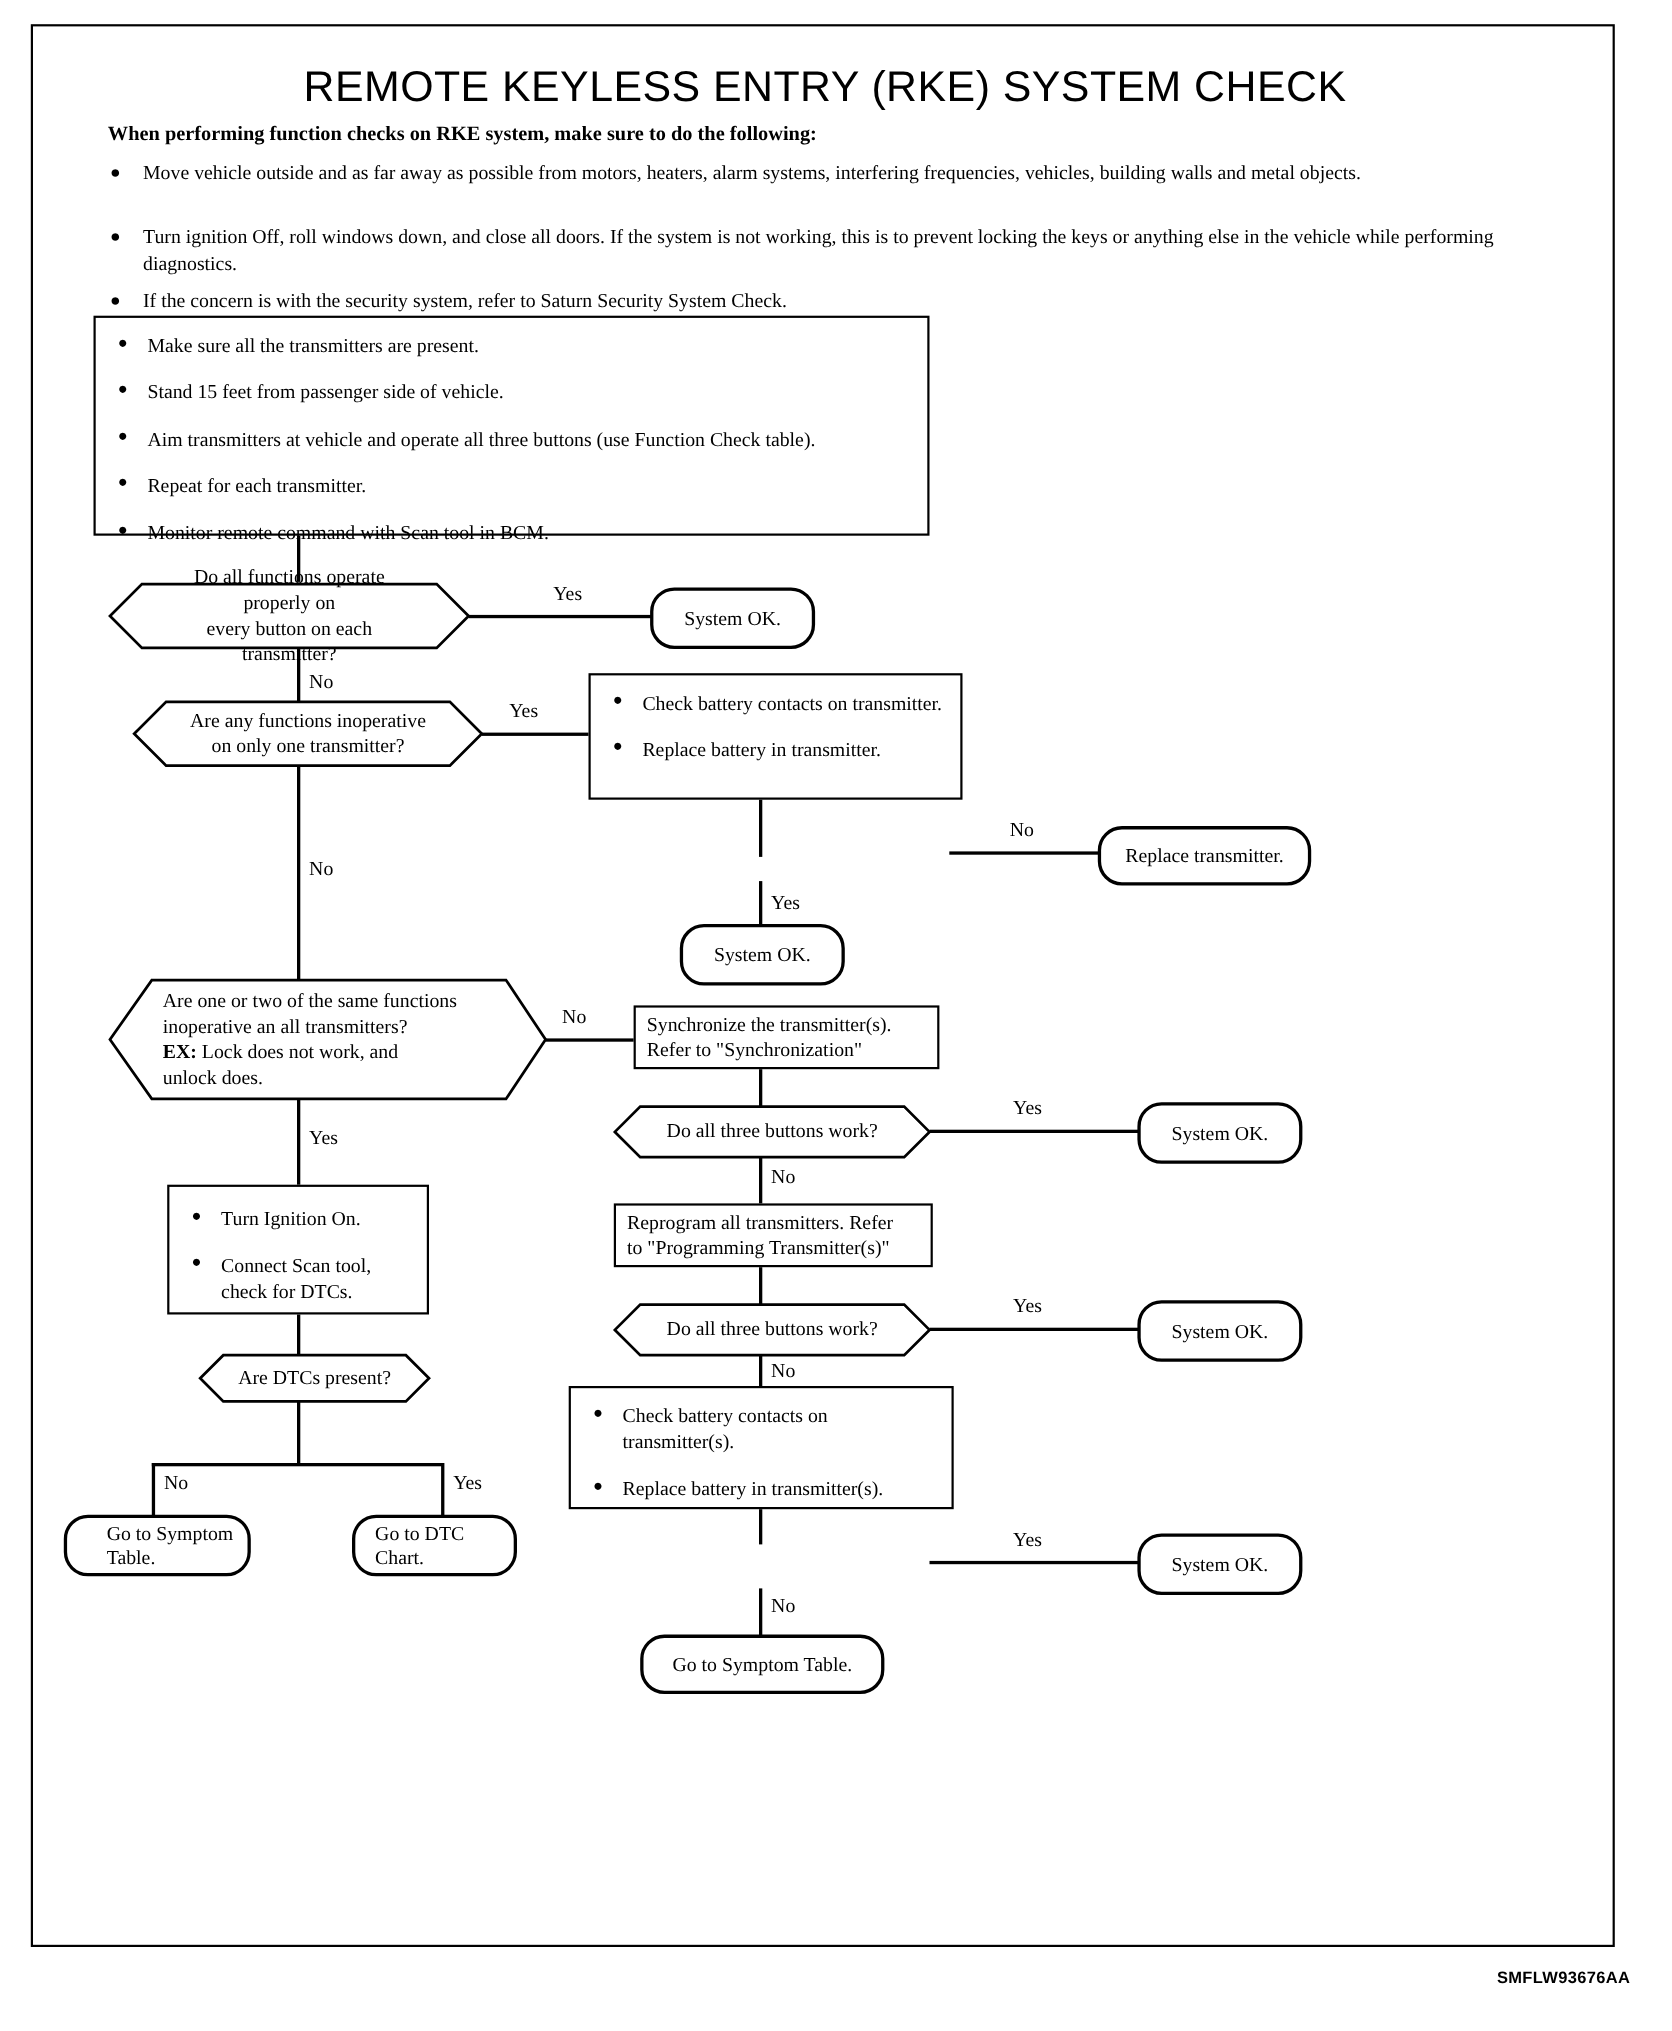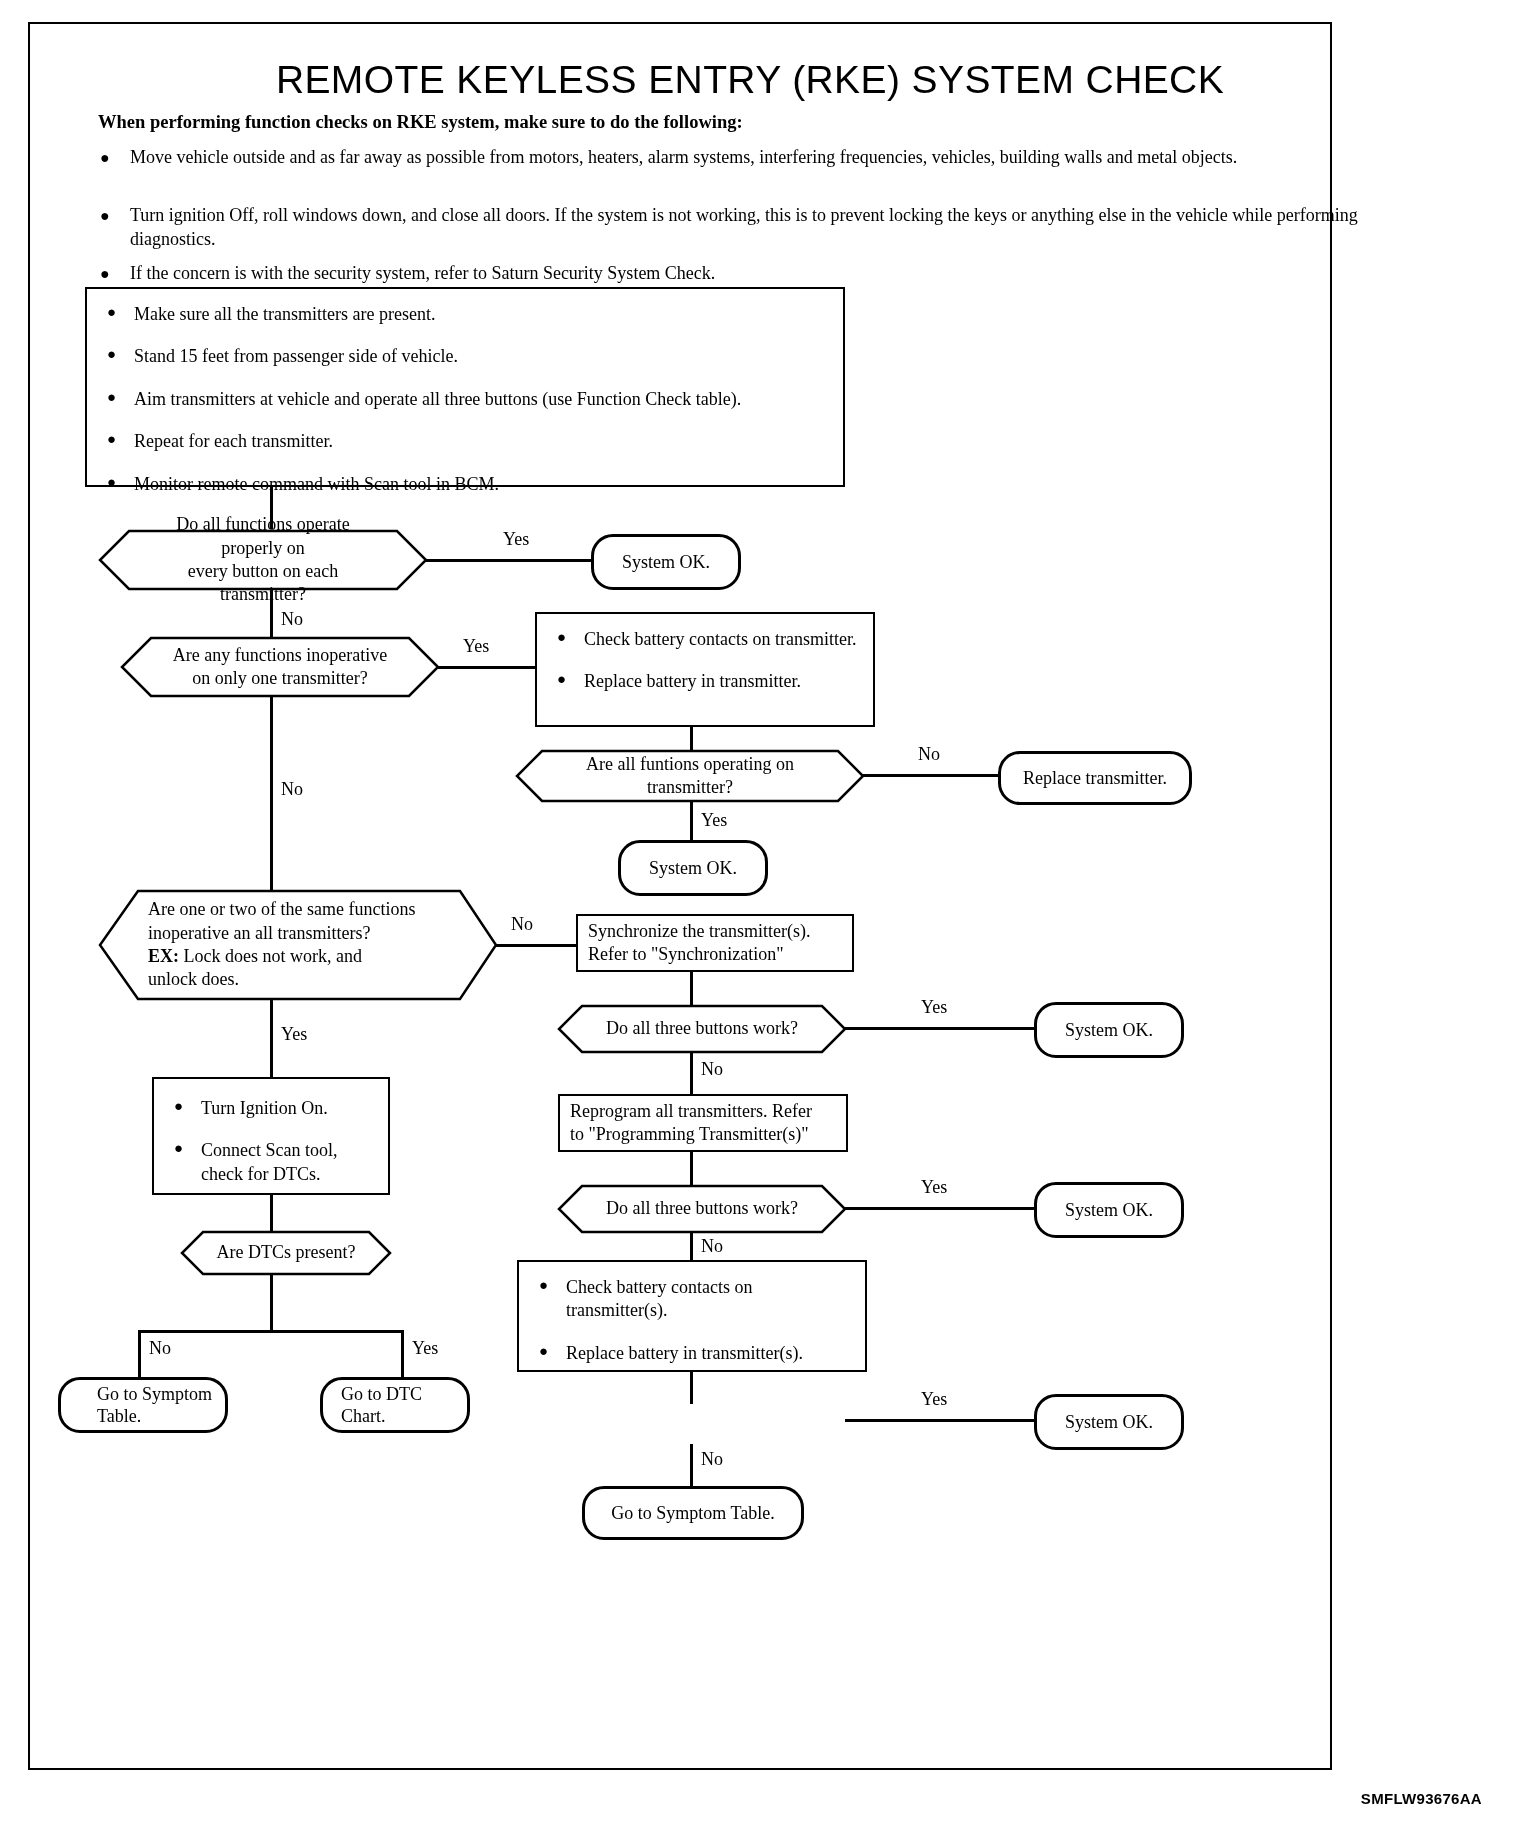--- a/index.html
+++ b/index.html
@@ -1,18 +1,18 @@
 <!DOCTYPE html>
 <html><head>
 <meta charset="utf-8">
 <style>
   html,body{margin:0;padding:0;background:#fff;}
   body{font-family:"Liberation Serif", serif;color:#000;}
   #page{position:relative;width:1520px;height:1846px;background:#fff;overflow:hidden;}
-  #frame{position:absolute;left:28px;top:22px;width:1304px;height:1748px;border:2px solid #000;box-sizing:border-box;}
+  #frame{position:absolute;left:28px;top:22px;width:1440px;height:1748px;border:2px solid #000;box-sizing:border-box;}
 
   .title{position:absolute;left:0;top:34px;width:1440px;text-align:center;
          font-family:"Liberation Sans", sans-serif;font-size:39px;font-weight:400;letter-spacing:.4px;}
   .lead{position:absolute;left:68px;top:88px;font-size:18.5px;font-weight:bold;}
 
   .bul{position:absolute;font-size:18px;line-height:1.32;}
   .bul .dot{position:absolute;left:0;top:1px;font-size:16px;}
   .bul .txt{display:block;margin-left:30px;}
 
   .node{position:absolute;box-sizing:border-box;background:#fff;}
@@ -110,28 +110,20 @@
     <div class="ln lnv" style="left:240px;top:672px;height:214px;"></div>
 
     <div class="node boxn" style="left:505px;top:588px;width:340px;height:115px;">
       <div class="inner">
         <div class="li"><span class="dot">●</span><span>Check battery contacts on transmitter.</span></div>
         <div class="li"><span class="dot">●</span><span>Replace battery in transmitter.</span></div>
       </div>
     </div>
     <div class="ln lnv" style="left:660px;top:703px;height:52px;"></div>
 
-    <div class="hex center" style="left:485px;top:725px;width:350px;height:54px;">
-      <svg width="350" height="54" viewBox="0 0 350 54">
-        <polygon points="27,2 323,2 348,27 323,52 27,52 2,27" fill="#fff" stroke="#000" stroke-width="2.5"></polygon>
-      </svg>
-      <div class="htxt" style="padding:0 30px;">
-        <span>Are all funtions operating on transmitter?</span>
-      </div>
-    </div>
     <div class="ln lnh" style="left:833px;top:750px;width:138px;"></div>
     <div class="lbl" style="left:885px;top:720px;">No</div>
     <div class="term" style="left:968px;top:727px;width:188px;height:48px;">
       <span>Replace transmitter.</span>
     </div>
     <div class="ln lnv" style="left:660px;top:777px;height:60px;"></div>
     <div class="lbl" style="left:668px;top:786px;">Yes</div>
     <div class="term" style="left:588px;top:816px;width:144px;height:50px;">
       <span>System OK.</span>
     </div>

